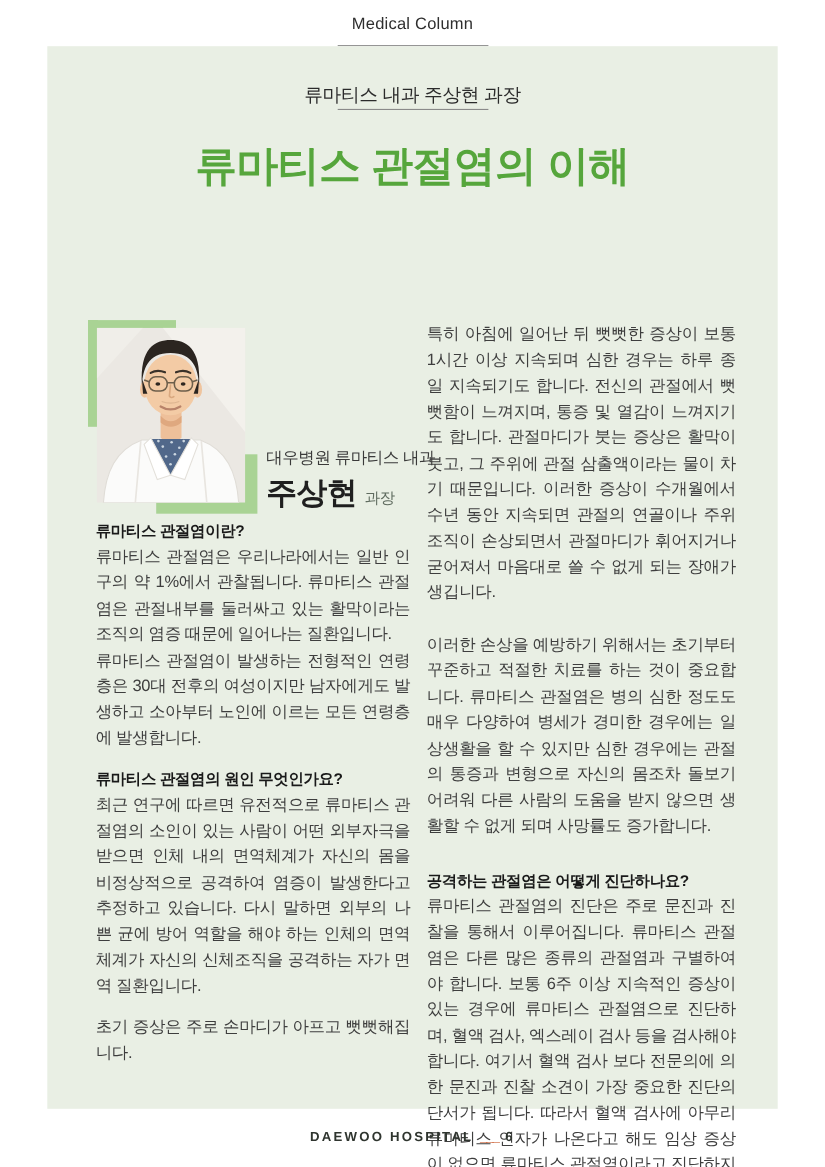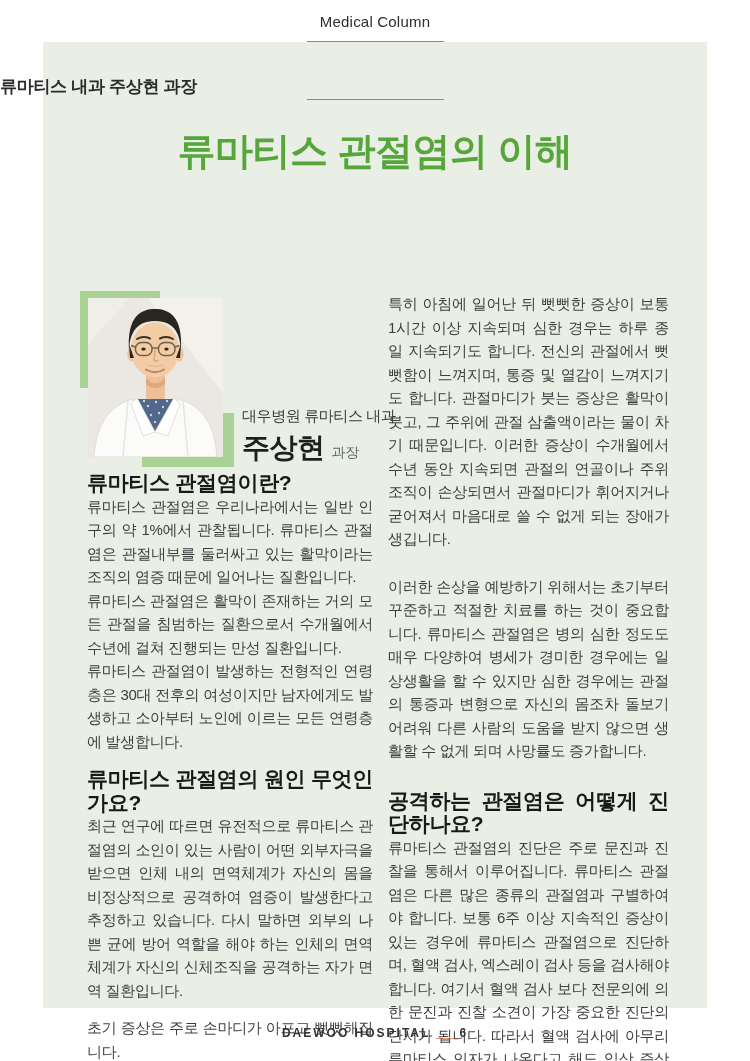--- a/index.html
+++ b/index.html
@@ -10,22 +10,22 @@
   
   .header-label {
     position:absolute; top:13px; left:0; width:100%; text-align:center;
     font-size:15px; color:#2e2e2e; letter-spacing:0.2px;
   }
   .rule { position:absolute; left:50%; margin-left:-68px; width:137px; height:1px; background:#8a8a8a; }
   .header-rule { top:41px; }
   
   .panel { position:absolute; left:43px; top:42px; width:664px; height:966px; background:#e9efe4; }
   .byline {
-    position:absolute; top:75px; left:0; width:100%; 
-    font-size:17px; font-weight:bold; color:#2b2b2b; letter-spacing:-0.3px;
+    position:absolute; top:75px; left:0; width:100%; text-align:center;
+    font-size:17px; font-weight:normal; color:#2b2b2b; letter-spacing:-0.3px;
   }
   .byline-rule { top:99px; }
   .main-title {
     position:absolute; top:126px; left:0; width:100%; text-align:center;
     font-size:38px; font-weight:bold; color:#56a63c; letter-spacing:-0.5px;
   }
   
   .deco { position:absolute; background:#a9d394; z-index:0; }
   .frame-h { left:80px; top:291px; width:80px; height:9px; }
   .frame-v { left:80px; top:291px; width:9px; height:97px; }
@@ -37,21 +37,21 @@
   .caption-pos { font-size:14px; color:#5f6b5f; margin-left:7px; letter-spacing:-0.3px; }
   
   .col {
     position:absolute; font-size:15px; line-height:23.5px; color:#3e3e3e;
     text-align:justify; word-break:break-all; letter-spacing:-0.3px;
   }
   .col-left { left:87px; top:471px; width:286px; }
   .col-right { left:388px; top:292px; width:281px; }
   .col p { margin:0; }
   .col .p-gap { margin-top:24px; }
-  .section-heading { font-weight:bold; color:#191919; font-size:21px; margin:0; }
+  .section-heading { font-weight:bold; color:#191919; font-size:14px; margin:0; }
   .col-left .section + .section { margin-top:14px; }
   .col-right .section + .section { margin-top:26px; }
   
   .footer {
     position:absolute; top:1026px; left:0; width:100%; text-align:center;
     font-size:12px; font-weight:bold; color:#2f352f; letter-spacing:2px;
   }
   .footer .sep { letter-spacing:-1px; margin:0 6px; color:#c2410c; }
 </style>
 </head>
@@ -128,21 +128,20 @@
 
   <div class="caption-affil">대우병원 류마티스 내과</div>
   <div class="caption-name-row">
     <span class="caption-name">주상현</span><span class="caption-pos">과장</span>
   </div>
 
   <div class="col col-left">
     <div class="section">
       <p class="section-heading">류마티스 관절염이란?</p>
       <p>류마티스 관절염은 우리나라에서는 일반 인구의 약 1%에서 관찰됩니다. 류마티스 관절염은 관절내부를 둘러싸고 있는 활막이라는 조직의 염증 때문에 일어나는 질환입니다.</p>
-      <p>류마티스 관절염은 활막이 존재하는 거의 모든 관절을 침범하는 질환으로서 수개월에서 수년에 걸쳐 진행되는 만성 질환입니다.</p>
       <p>류마티스 관절염이 발생하는 전형적인 연령층은 30대 전후의 여성이지만 남자에게도 발생하고 소아부터 노인에 이르는 모든 연령층에 발생합니다.</p>
     </div>
     <div class="section">
       <p class="section-heading">류마티스 관절염의 원인 무엇인가요?</p>
       <p>최근 연구에 따르면 유전적으로 류마티스 관절염의 소인이 있는 사람이 어떤 외부자극을 받으면 인체 내의 면역체계가 자신의 몸을 비정상적으로 공격하여 염증이 발생한다고 추정하고 있습니다. 다시 말하면 외부의 나쁜 균에 방어 역할을 해야 하는 인체의 면역체계가 자신의 신체조직을 공격하는 자가 면역 질환입니다.</p>
     </div>
     <div class="section">
       <p>초기 증상은 주로 손마디가 아프고 뻣뻣해집니다.</p>
     </div>
   </div>

